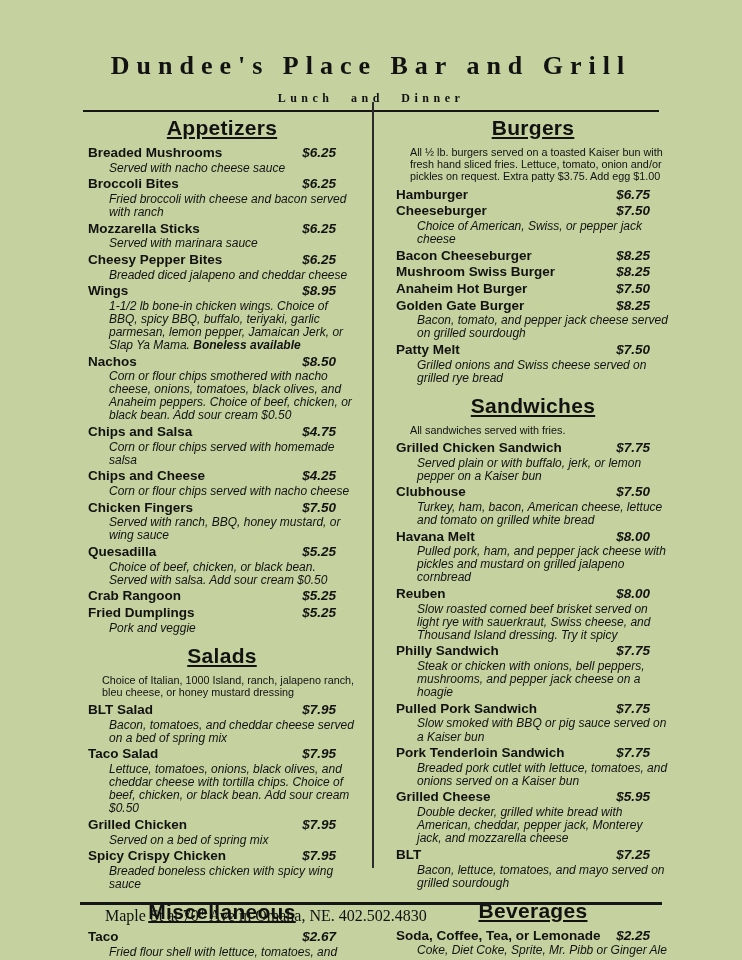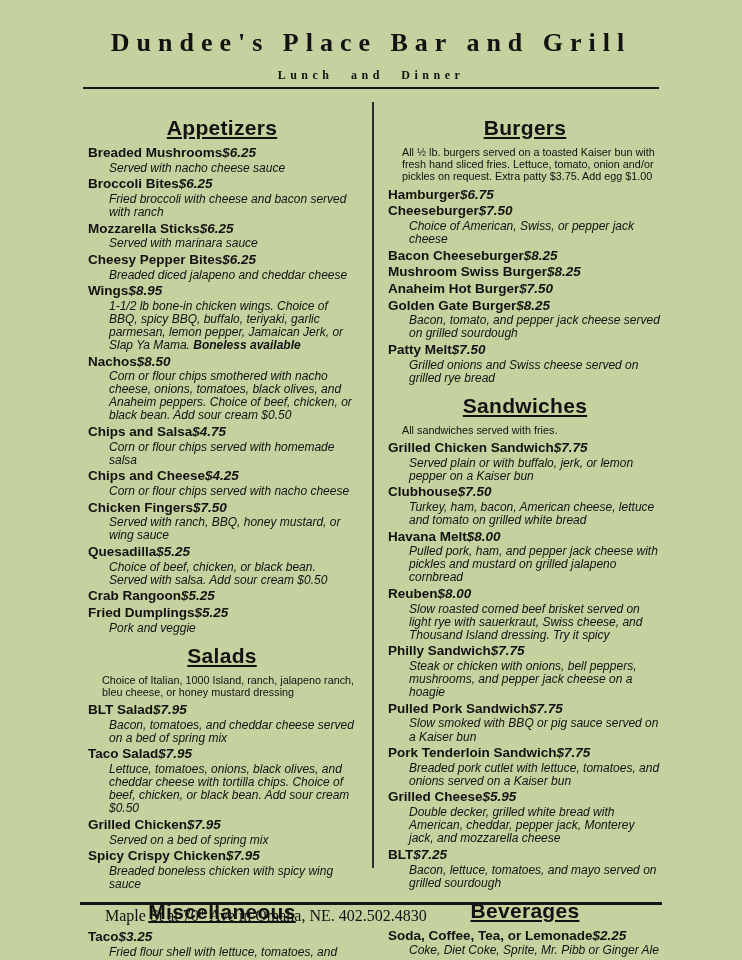--- a/index.html
+++ b/index.html
@@ -9,21 +9,21 @@
   }
   body {
     width: 742px;
     height: 960px;
     position: relative;
     overflow: hidden;
     font-family: "Liberation Sans", sans-serif;
     color: #121212;
   }
   
-  .menu-header { text-align: center; padding-top: 28px; }
+  .menu-header { text-align: center; padding-top: 51px; }
   .restaurant-title {
     font-family: "Liberation Serif", serif;
     font-size: 26px;
     font-weight: bold;
     letter-spacing: 7px;
     margin: 0;
     white-space: nowrap;
   }
   .menu-subtitle {
     font-family: "Liberation Serif", serif;
@@ -35,21 +35,21 @@
   }
   .head-rule {
     width: 576px; height: 2px;
     background: #161616;
     margin: 4px auto 0;
   }
   
   .menu-main { position: absolute; top: 100px; left: 0; width: 742px; }
   .menu-col { position: absolute; top: 0; }
   .col-left  { left: 88px;  width: 268px; }
-  .col-right { left: 388px; width: 274px; }
+  .col-right { left: 396px; width: 274px; }
   .col-divider {
     position: absolute; left: 372px; top: 2px;
     width: 2px; height: 766px; background: #2b2b2b;
   }
   .menu-section { margin-top: 9px; }
   .menu-section:first-child { margin-top: 16px; }
   .section-heading {
     font-size: 21px;
     font-weight: bold;
     text-align: center;
@@ -58,20 +58,21 @@
     letter-spacing: 0.3px;
   }
   .section-intro {
     font-size: 10.8px;
     line-height: 1.13;
     margin: 0 0 5px 14px;
   }
   .menu-item { margin-bottom: 2.5px; }
   .item-row {
     display: flex;
+    justify-content: space-between;
     align-items: baseline;
     font-weight: bold;
     font-size: 13.5px;
     line-height: 1.05;
     padding-right: 20px;
   }
   .item-name { white-space: nowrap; }
   .item-price { white-space: nowrap; font-style: italic; }
   .item-desc {
     font-style: italic;
@@ -218,21 +219,21 @@
             <span class="item-price">$7.95</span>
           </div>
           <div class="item-desc"><span>Breaded boneless chicken with spicy wing sauce</span></div>
         </div>
       </section>
       <section class="menu-section">
         <h2 class="section-heading">Miscellaneous</h2>
         <div class="menu-item">
           <div class="item-row">
             <span class="item-name">Taco</span>
-            <span class="item-price">$3.25</span>
+            <span class="item-price">$2.67</span>
           </div>
           <div class="item-desc"><span>Fried flour shell with lettuce, tomatoes, and cheese. Choice of beef, chicken, pulled pork, or black beans. Add sour cream $.50</span></div>
         </div>
         <div class="menu-item">
           <div class="item-row">
             <span class="item-name">Chicken Fingers Platter</span>
             <span class="item-price">$8.95</span>
           </div>
           <div class="item-desc"><span>Served with fries and BBQ, buffalo, or honey mustard</span></div>
         </div>

